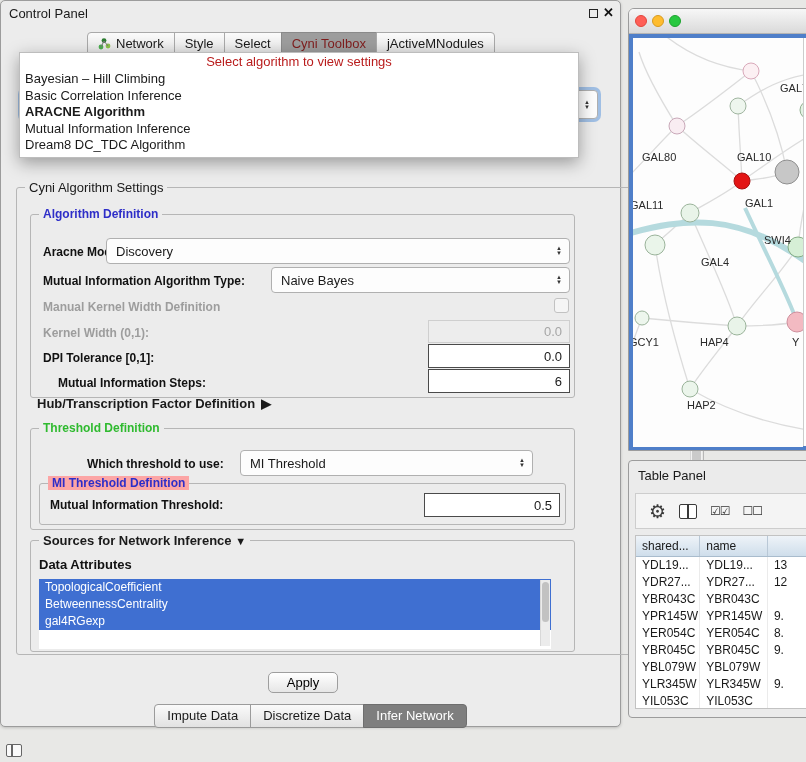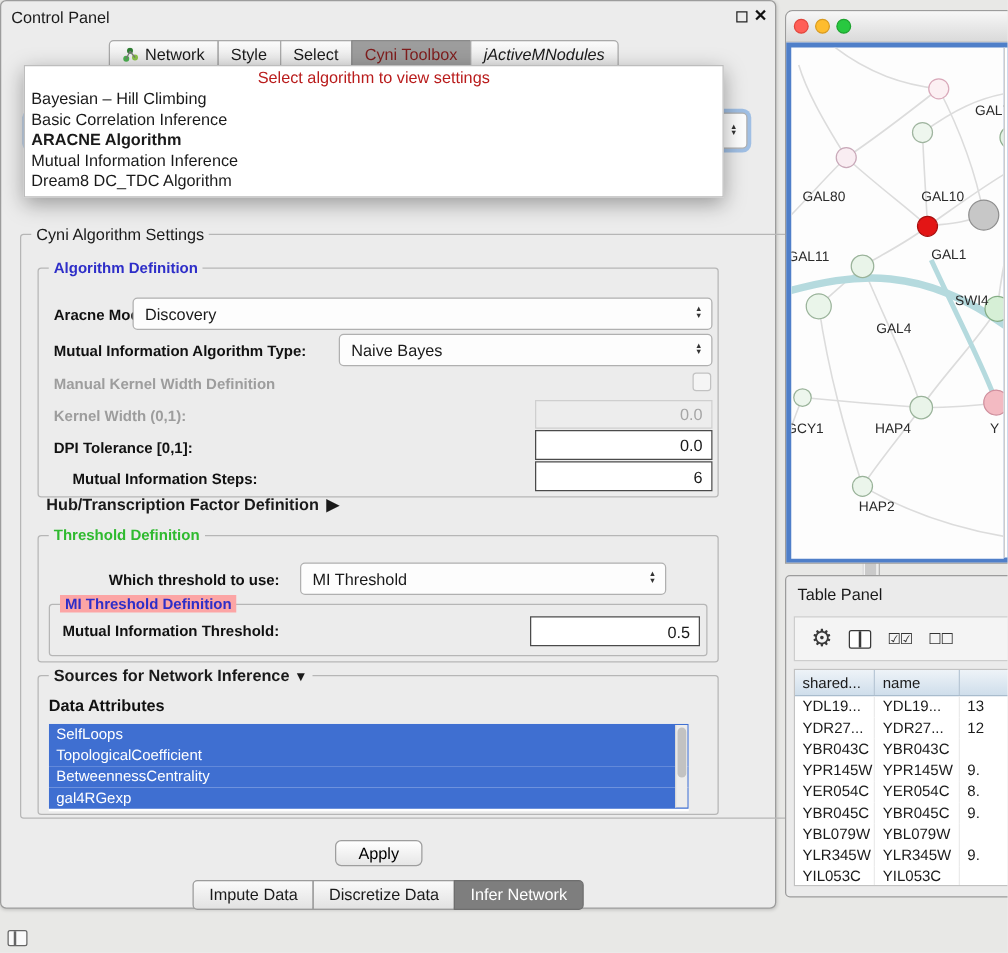--- a/index.html
+++ b/index.html
@@ -10,21 +10,21 @@
 
 
 #control-panel{left:0;top:6;width:621px;height:727px;background:#ececec;border:1px solid #9c9c9c;border-radius:5px;box-shadow:0 1px 3px rgba(0,0,0,.18);}
 .cp-title{position:absolute;left:8px;top:5px;font-size:13px;}
 .win-float{position:absolute;right:22px;top:8px;width:9px;height:9px;border:1.5px solid #222;background:transparent;}
 .win-close{position:absolute;right:6px;top:4px;font-size:13px;font-weight:bold;color:#111;cursor:default;}
 
 .tabbar{position:absolute;left:86px;top:31px;display:flex;z-index:2;}
 .tab{display:flex;align-items:center;gap:5px;padding:3px 10px 4px;font-size:13px;background:linear-gradient(#fbfbfb,#e3e3e3);border:1px solid #a9a9a9;margin-left:-1px;white-space:nowrap;}
 .tab:first-child{border-radius:4px 0 0 4px;margin-left:0;}
-.tab:last-child{border-radius:0 4px 4px 0;font-style:italic;}
+.tab:last-child{border-radius:0 4px 4px 0;}
 .tab.selected{background:#9d9d9d;color:#7f1d1d;border-color:#8a8a8a;}
 .net-glyph{width:13px;height:12px;display:inline-block;}
 
 
 .combo{position:absolute;height:26px;background:#fdfdfd;border:1px solid #b0b0b0;border-radius:4px;display:flex;align-items:center;font-size:13px;padding-left:9px;}
 .combo .arrows{position:absolute;right:7px;top:50%;transform:translateY(-50%);display:flex;flex-direction:column;align-items:center;font-size:6px;line-height:5px;color:#333;}
 .algo-combo{left:20px;top:89px;width:577px;height:29px;box-shadow:0 0 0 3px rgba(110,162,224,.6);z-index:1;}
 
 
 .popup{position:absolute;left:18px;top:51px;width:560px;background:#fff;border:1px solid #bdbdbd;box-shadow:0 5px 16px rgba(0,0,0,.35);z-index:30;padding-bottom:3px;}
@@ -234,21 +234,20 @@
         </div>
       </div>
 
       <div class="group g-sources">
         <span class="legend plain13 bold">
           <span>Sources for Network Inference</span>
           <span class="tri-down">▼</span>
         </span>
         <span class="form-label" style="left:8px;top:16px;font-size:13px;">Data Attributes</span>
         <div class="attr-list">
-            <div class="attr-item">SelfLoops</div>
             <div class="attr-item">TopologicalCoefficient</div>
             <div class="attr-item">BetweennessCentrality</div>
             <div class="attr-item">gal4RGexp</div>
           </div>
         <div class="list-scroll" style="position:absolute;left:509px;top:39px;">
             <div class="thumb"></div>
           </div>
       </div>
     </div>
 

